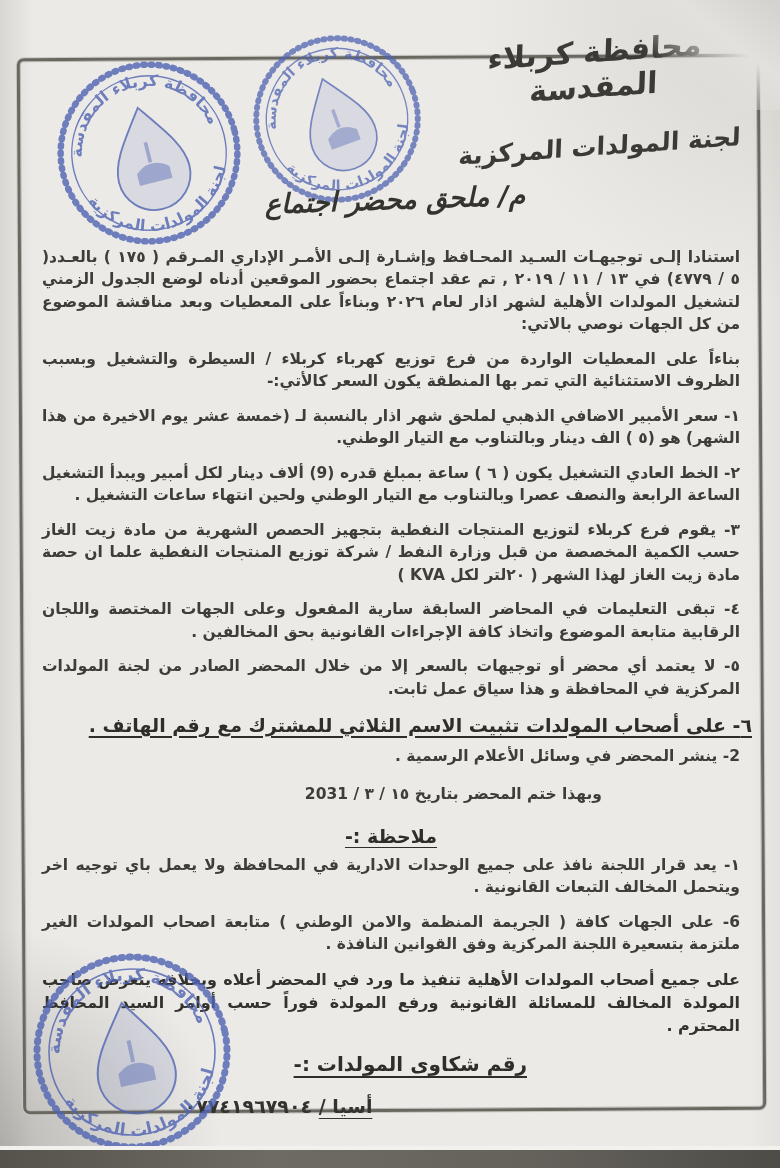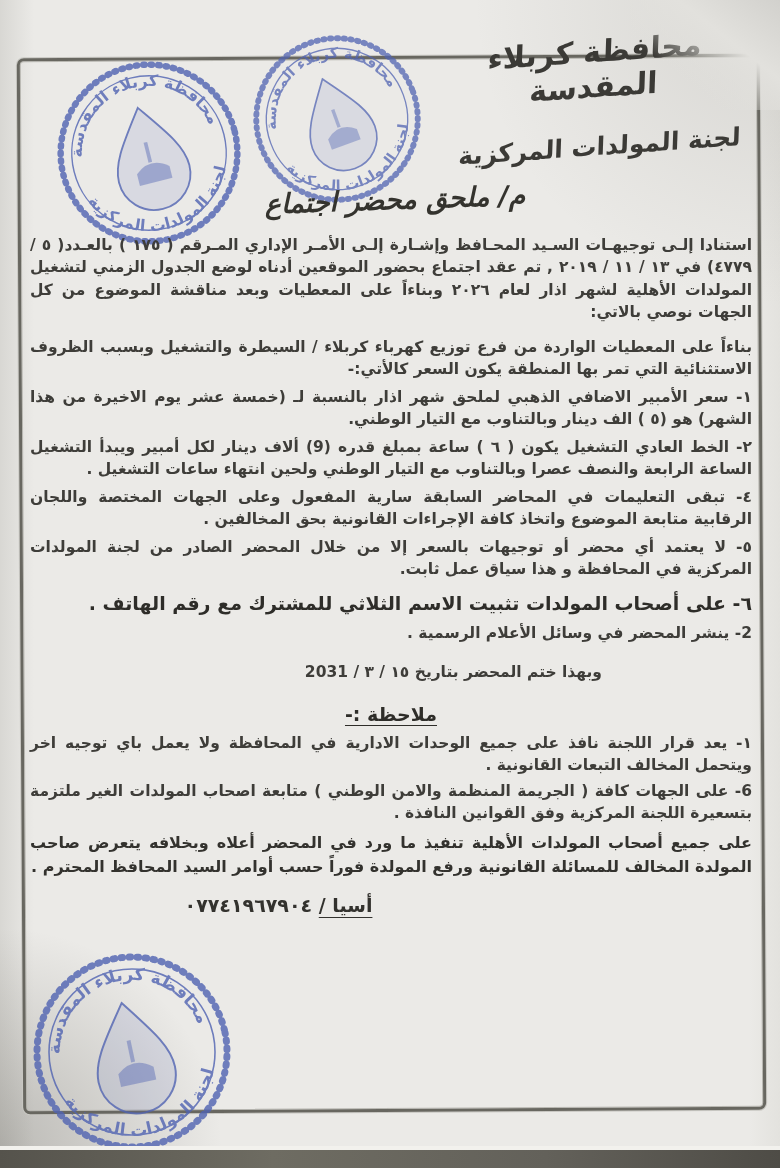--- a/index.html
+++ b/index.html
@@ -47,27 +47,27 @@
   .subject{
     position:absolute;left:235px;top:184px;width:320px;text-align:center;direction:rtl;
     font-size:27px;font-weight:bold;font-style:oblique;color:#34332e;transform:rotate(-2deg);
     letter-spacing:-1px;
   }
   
   .bodytext{
     position:absolute;top:234px;right:28px;left:30px;direction:rtl;
     color:#3e3d39;font-size:15.5px;font-weight:700;line-height:1.45;text-align:justify;
   }
-  .bodytext p{margin:0;}
+  .bodytext p{margin:12px;}
   .intro{margin-bottom:12px !important;}
   .preamble{margin-top:10px !important;}
   .item{margin-top:5px !important;}
   .item-bold{
     margin:9px 0 5px !important;font-size:19px;font-weight:800;color:#2e2d29;
-    text-underline-offset:4px;text-decoration-thickness:1.5px;
+    text-decoration:underline;text-underline-offset:4px;text-decoration-thickness:1.5px;
     text-align:right;
   }
   .closing{margin:16px 150px 0 0 !important;text-align:right;}
   .note-heading{margin:18px 0 3px !important;text-align:center;}
   .note-heading span{
     font-size:19px;font-weight:800;color:#2e2d29;
     text-decoration:underline;text-underline-offset:4px;
   }
   .note{margin-top:3px !important;}
   .warning{margin-top:7px !important;font-size:16px;font-weight:800;color:#33322e;}
@@ -120,29 +120,31 @@
     <div class="lh2">لجنة المولدات المركزية</div>
   </div>
 
   <div class="subject">م/ ملحق محضر اجتماع</div>
 
   <div class="bodytext">
     <p class="intro">استنادا إلـى توجيهـات السـيد المحـافظ وإشـارة إلـى الأمـر الإداري المـرقم ( ١٧٥ ) بالعـدد( ٥ / ٤٧٧٩) في ١٣ / ١١ / ٢٠١٩ , تم عقد اجتماع بحضور الموقعين أدناه لوضع الجدول الزمني لتشغيل المولدات الأهلية لشهر اذار لعام ٢٠٢٦ وبناءاً على المعطيات وبعد مناقشة الموضوع من كل الجهات نوصي بالاتي:</p>
     <p class="preamble">بناءاً على المعطيات الواردة من فرع توزيع كهرباء كربلاء / السيطرة والتشغيل وبسبب الظروف الاستثنائية التي تمر بها المنطقة يكون السعر كالأتي:-</p>
     <p class="item">١- سعر الأمبير الاضافي الذهبي لملحق شهر اذار بالنسبة لـ (خمسة عشر يوم الاخيرة من هذا الشهر) هو (٥ ) الف دينار وبالتناوب مع التيار الوطني.</p>
     <p class="item">٢- الخط العادي التشغيل يكون ( ٦ ) ساعة بمبلغ قدره (9) ألاف دينار لكل أمبير ويبدأ التشغيل الساعة الرابعة والنصف عصرا وبالتناوب مع التيار الوطني ولحين انتهاء ساعات التشغيل .</p>
+    <p class="item">٣- يقوم فرع كربلاء لتوزيع المنتجات النفطية بتجهيز الحصص الشهرية من مادة زيت الغاز حسب الكمية المخصصة من قبل وزارة النفط / شركة توزيع المنتجات النفطية علما ان حصة مادة زيت الغاز لهذا الشهر ( ٢٠لتر لكل KVA )</p>
     <p class="item">٤- تبقى التعليمات في المحاضر السابقة سارية المفعول وعلى الجهات المختصة واللجان الرقابية متابعة الموضوع واتخاذ كافة الإجراءات القانونية بحق المخالفين .</p>
     <p class="item">٥- لا يعتمد أي محضر أو توجيهات بالسعر إلا من خلال المحضر الصادر من لجنة المولدات المركزية في المحافظة و هذا سياق عمل ثابت.</p>
     <p class="item item-bold">٦- على أصحاب المولدات تثبيت الاسم الثلاثي للمشترك مع رقم الهاتف .</p>
     <p class="item">2- ينشر المحضر في وسائل الأعلام الرسمية .</p>
     <p class="closing">وبهذا ختم المحضر بتاريخ ١٥ / ٣ / 2031</p>
     <p class="note-heading"><span>ملاحظة :-</span></p>
     <p class="note">١- يعد قرار اللجنة نافذ على جميع الوحدات الادارية في المحافظة ولا يعمل باي توجيه اخر ويتحمل المخالف التبعات القانونية .</p>
     <p class="note">6- على الجهات كافة ( الجريمة المنظمة والامن الوطني ) متابعة اصحاب المولدات الغير ملتزمة بتسعيرة اللجنة المركزية وفق القوانين النافذة .</p>
     <p class="warning">على جميع أصحاب المولدات الأهلية تنفيذ ما ورد في المحضر أعلاه وبخلافه يتعرض صاحب المولدة المخالف للمسائلة القانونية ورفع المولدة فوراً حسب أوامر السيد المحافظ المحترم .</p>
+    <p class="comp-heading"><span>رقم شكاوى المولدات :-</span></p>
     <p class="phone">
       <span class="carrier">أسيا /</span>
       <span class="number">٠٧٧٤١٩٦٧٩٠٤</span>
     </p>
   </div>
 
   <svg class="stamp stamp-bottom" viewBox="0 0 200 200">
     <defs>
       <path id="c-top" d="M 28,100 A 72,72 0 0 1 172,100"></path>
       <path id="c-bot" d="M 16,100 A 84,84 0 0 0 184,100"></path>

